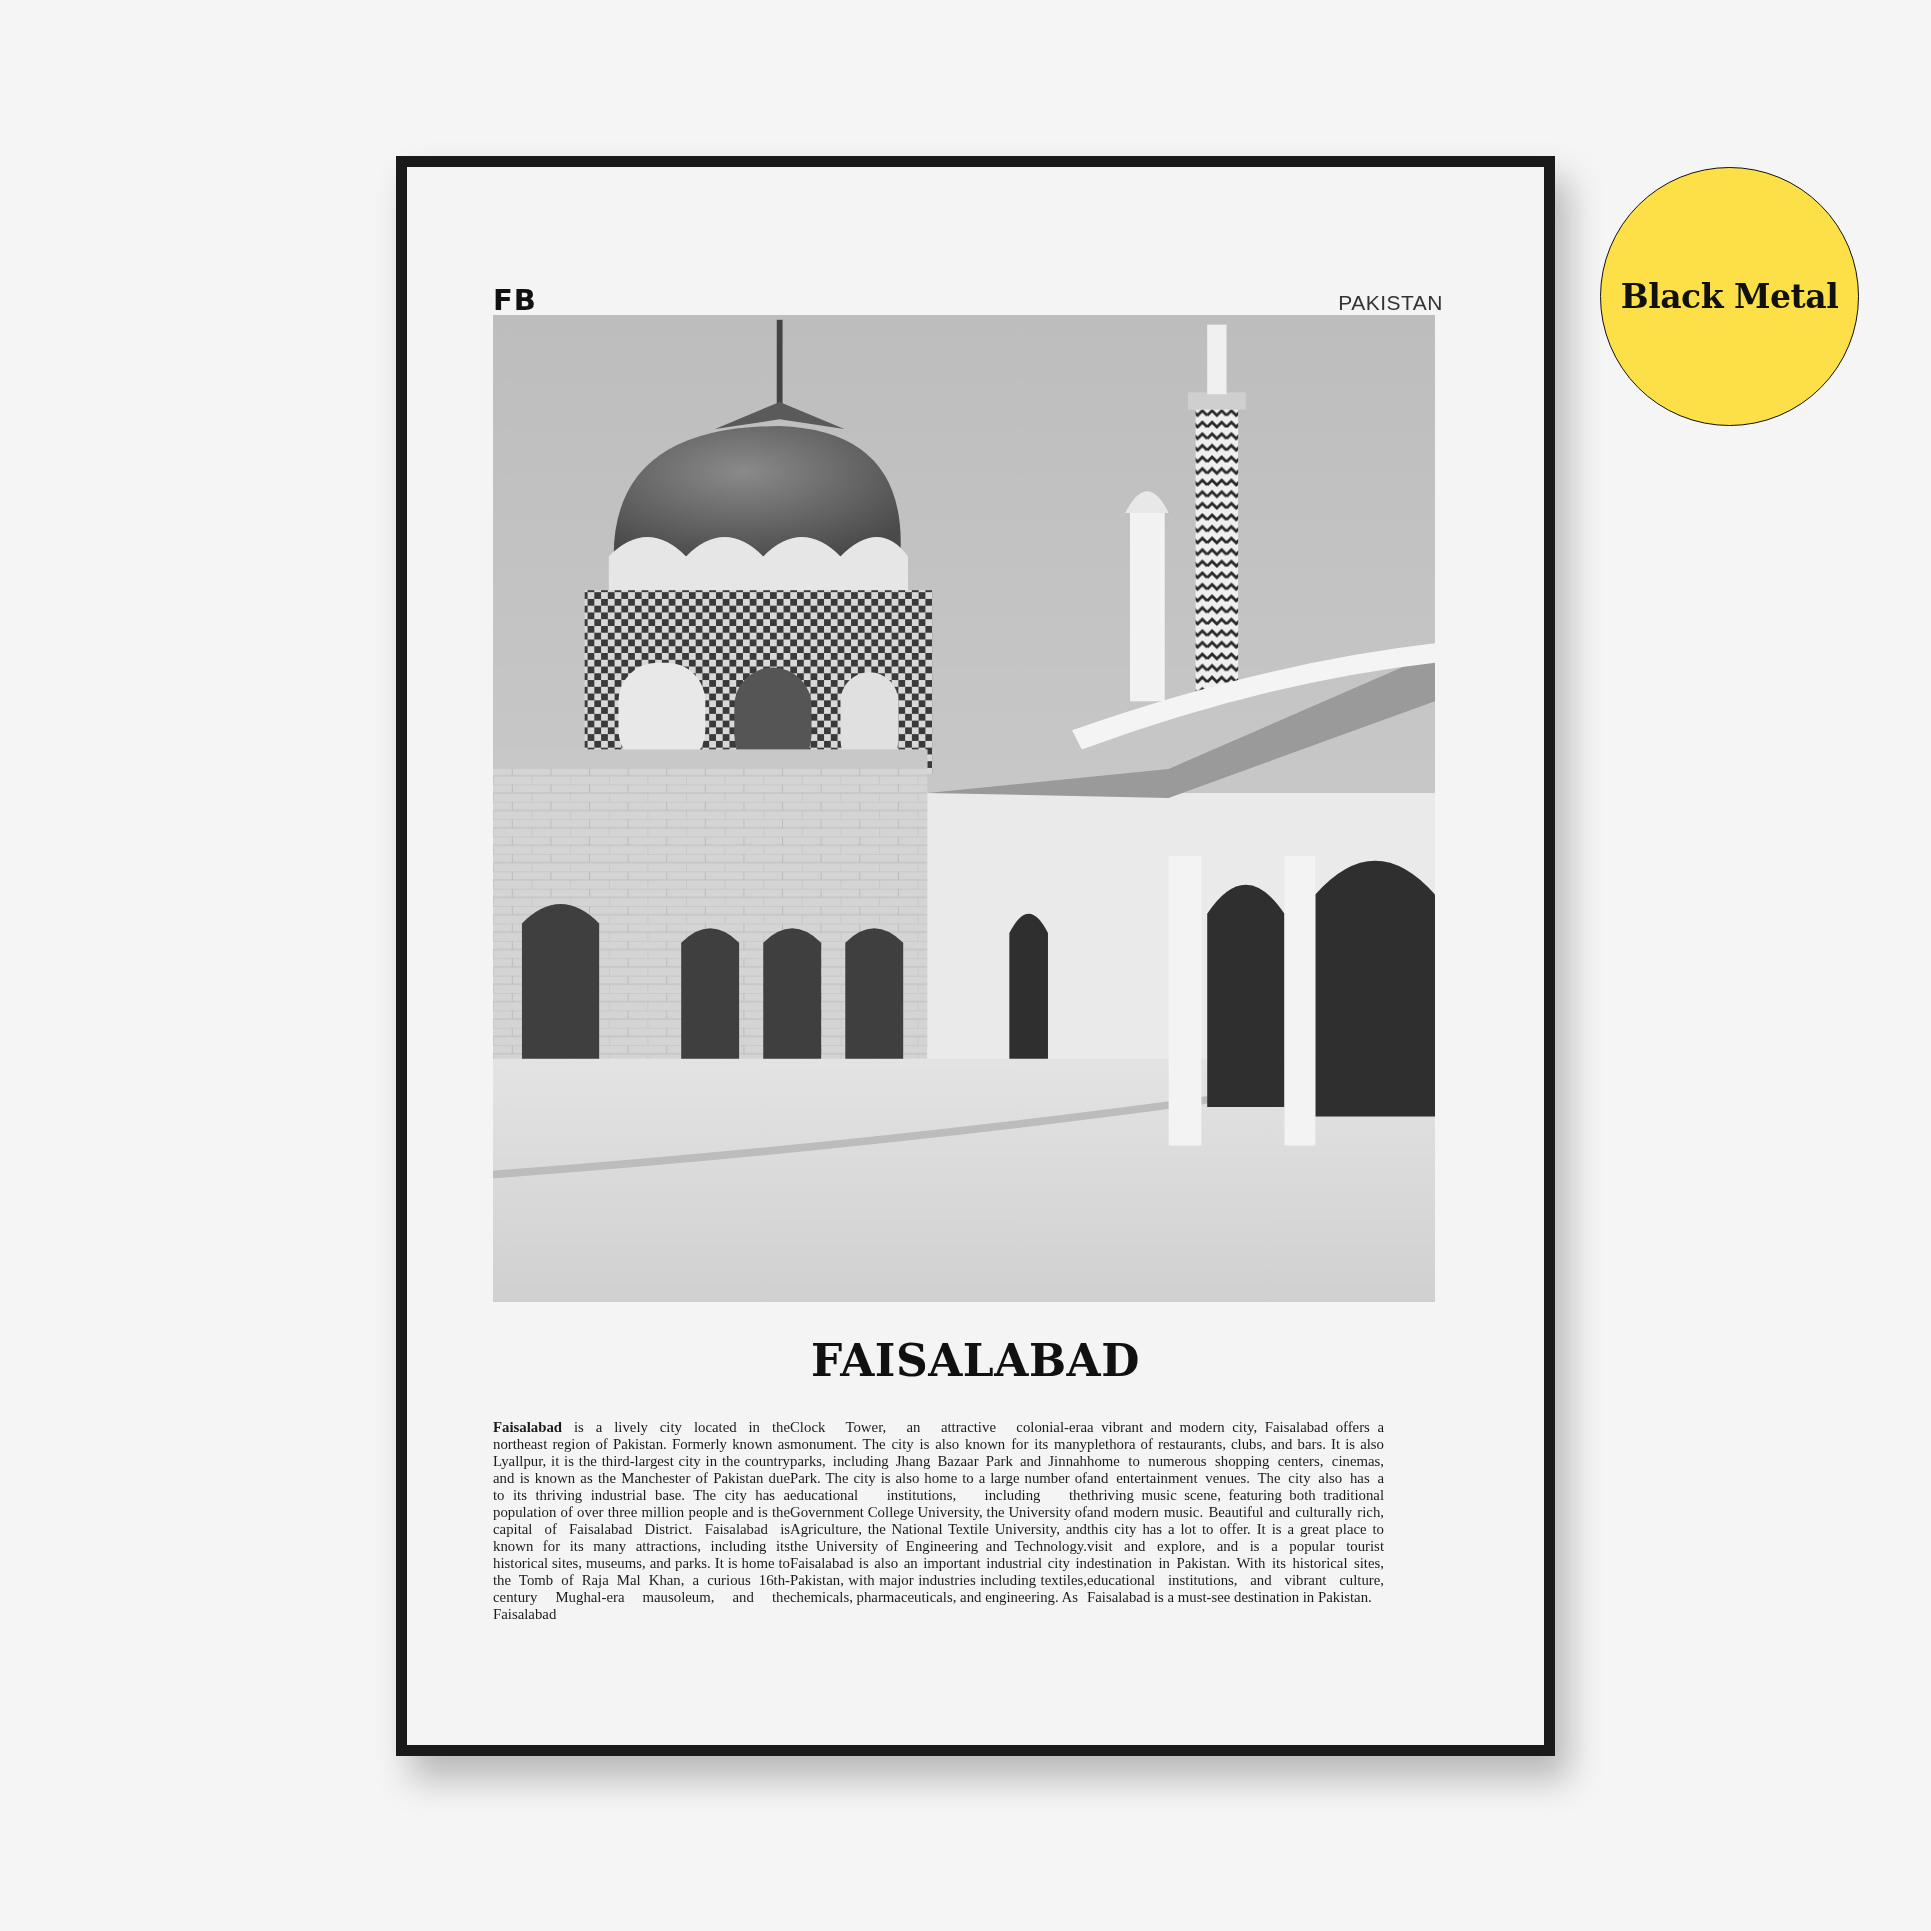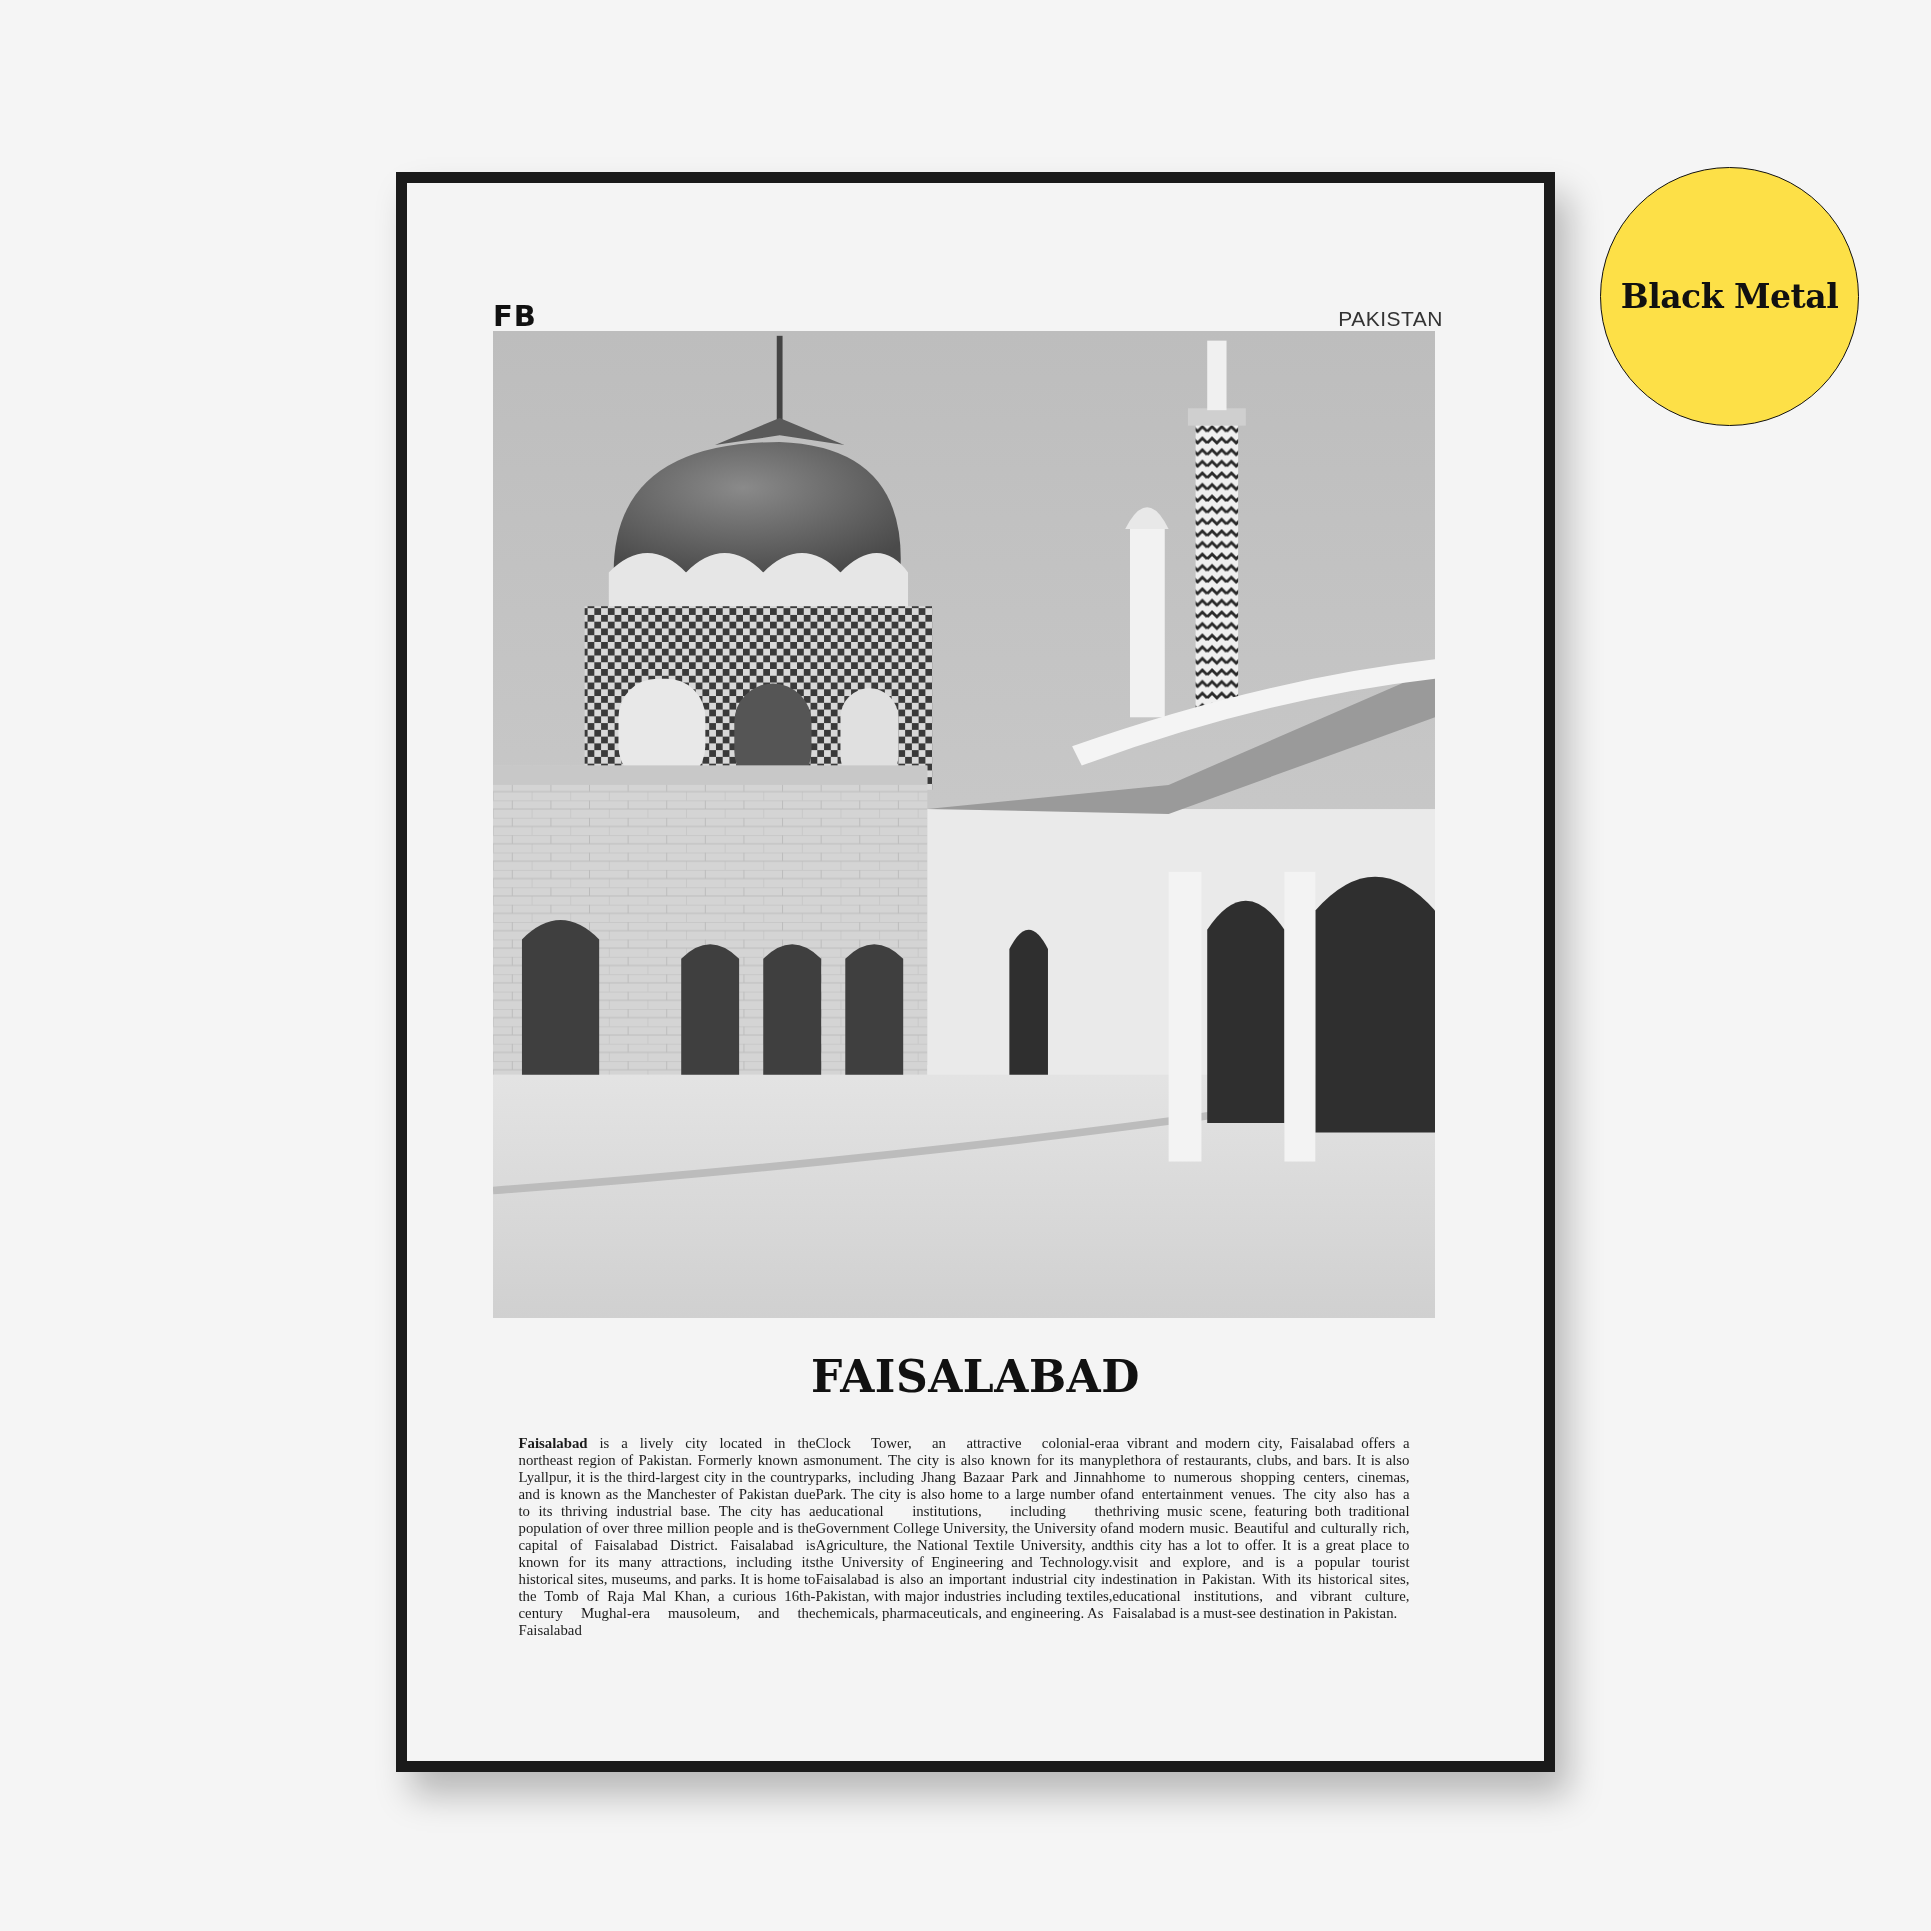--- a/index.html
+++ b/index.html
@@ -1,28 +1,28 @@
 <!DOCTYPE html>
 <html><head>
 <meta charset="utf-8">
 <style>
   html, body { margin:0; padding:0; }
   body { width:1931px; height:1931px; background:#f5f5f5; position:relative; overflow:hidden; font-family:"Liberation Serif", serif; }
-  .frame { position:absolute; left:396px; top:172px; width:1137px; height:1578px; border:11.6px solid #1a1a1a; background:#fef9c3; box-shadow: inset 3.9px 3.9px 9.7px rgba(0,0,0,0.18), 13.5px 23px 33px rgba(0,0,0,0.25); }
+  .frame { position:absolute; left:396px; top:156px; width:1137px; height:1578px; border:11.6px solid #1a1a1a; background:#fef9c3; box-shadow: inset 3.9px 3.9px 9.7px rgba(0,0,0,0.18), 13.5px 23px 33px rgba(0,0,0,0.25); }
   .mat { position:absolute; inset:0; background:#f4f4f4; }
 
   .hdr-code { position:absolute; left:86px; top:116px; font-family:"DejaVu Sans", sans-serif; font-weight:bold; font-size:29px; color:#111; letter-spacing:1px; }
   .hdr-country { position:absolute; right:101px; top:124px; font-family:"Liberation Sans", sans-serif; font-size:21px; color:#333; letter-spacing:0.5px; }
 
   .photo { position:absolute; left:86px; top:148px; width:942px; height:987px; overflow:hidden; background:#cfcfcf; }
   .photo svg { display:block; width:100%; height:100%; }
 
   .title { position:absolute; left:0; right:0; top:1168px; text-align:center; font-family:"DejaVu Serif", serif; font-weight:bold; font-size:44px; color:#111; letter-spacing:0.5px; }
 
-  .cols { position:absolute; left:86px; top:1252px; width:942px; display:flex; justify-content:center; }
+  .cols { position:absolute; left:86px; top:1252px; width:942px; display:flex; justify-content:flex-start; }
   .col { width:297px; font-family:"Liberation Serif", serif; font-size:14.8px; line-height:17px; color:#1b1b1b; text-align:justify; hyphens:auto; }
   .col b { font-weight:bold; }
 
   .badge { position:absolute; left:1600px; top:167px; width:257px; height:257px; border:1.9px solid #111; border-radius:50%; display:flex; align-items:center; justify-content:center; background:#fde047; }
   .badge span { font-family:"DejaVu Serif", serif; font-weight:bold; font-size:33px; color:#111; letter-spacing:-0.5px; }
 </style>
 </head>
 <body>
 
 <div class="frame">

